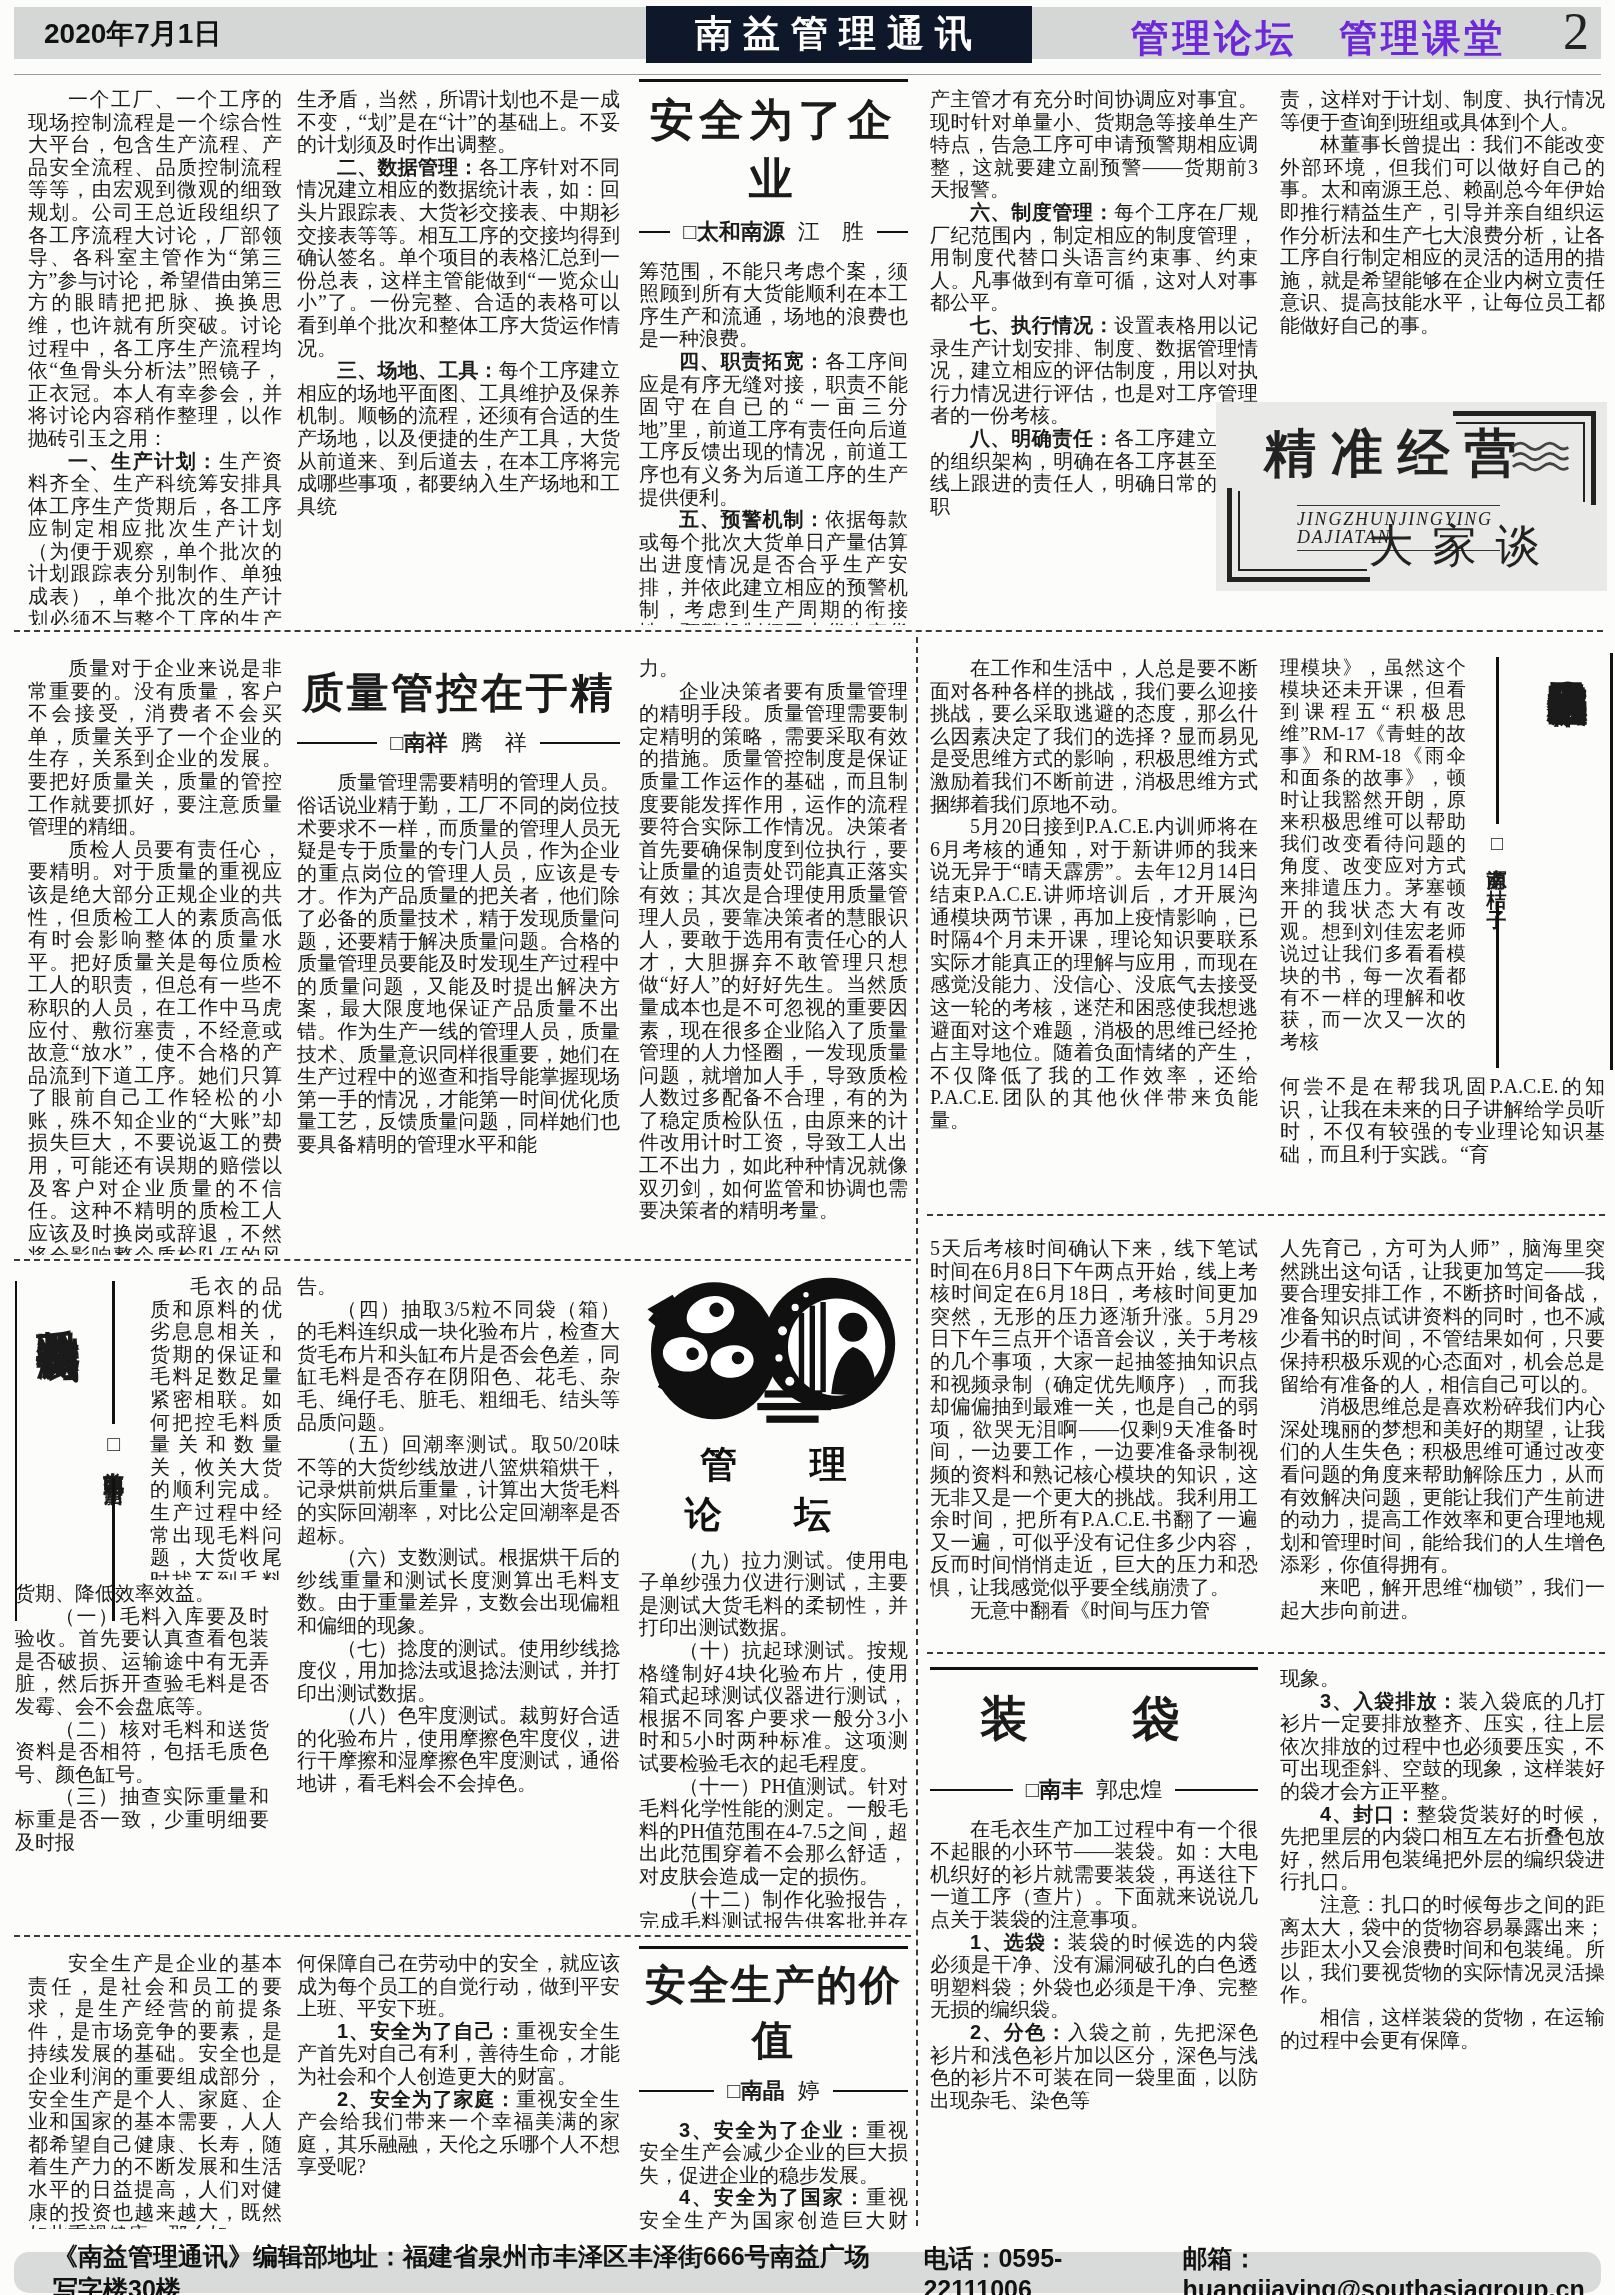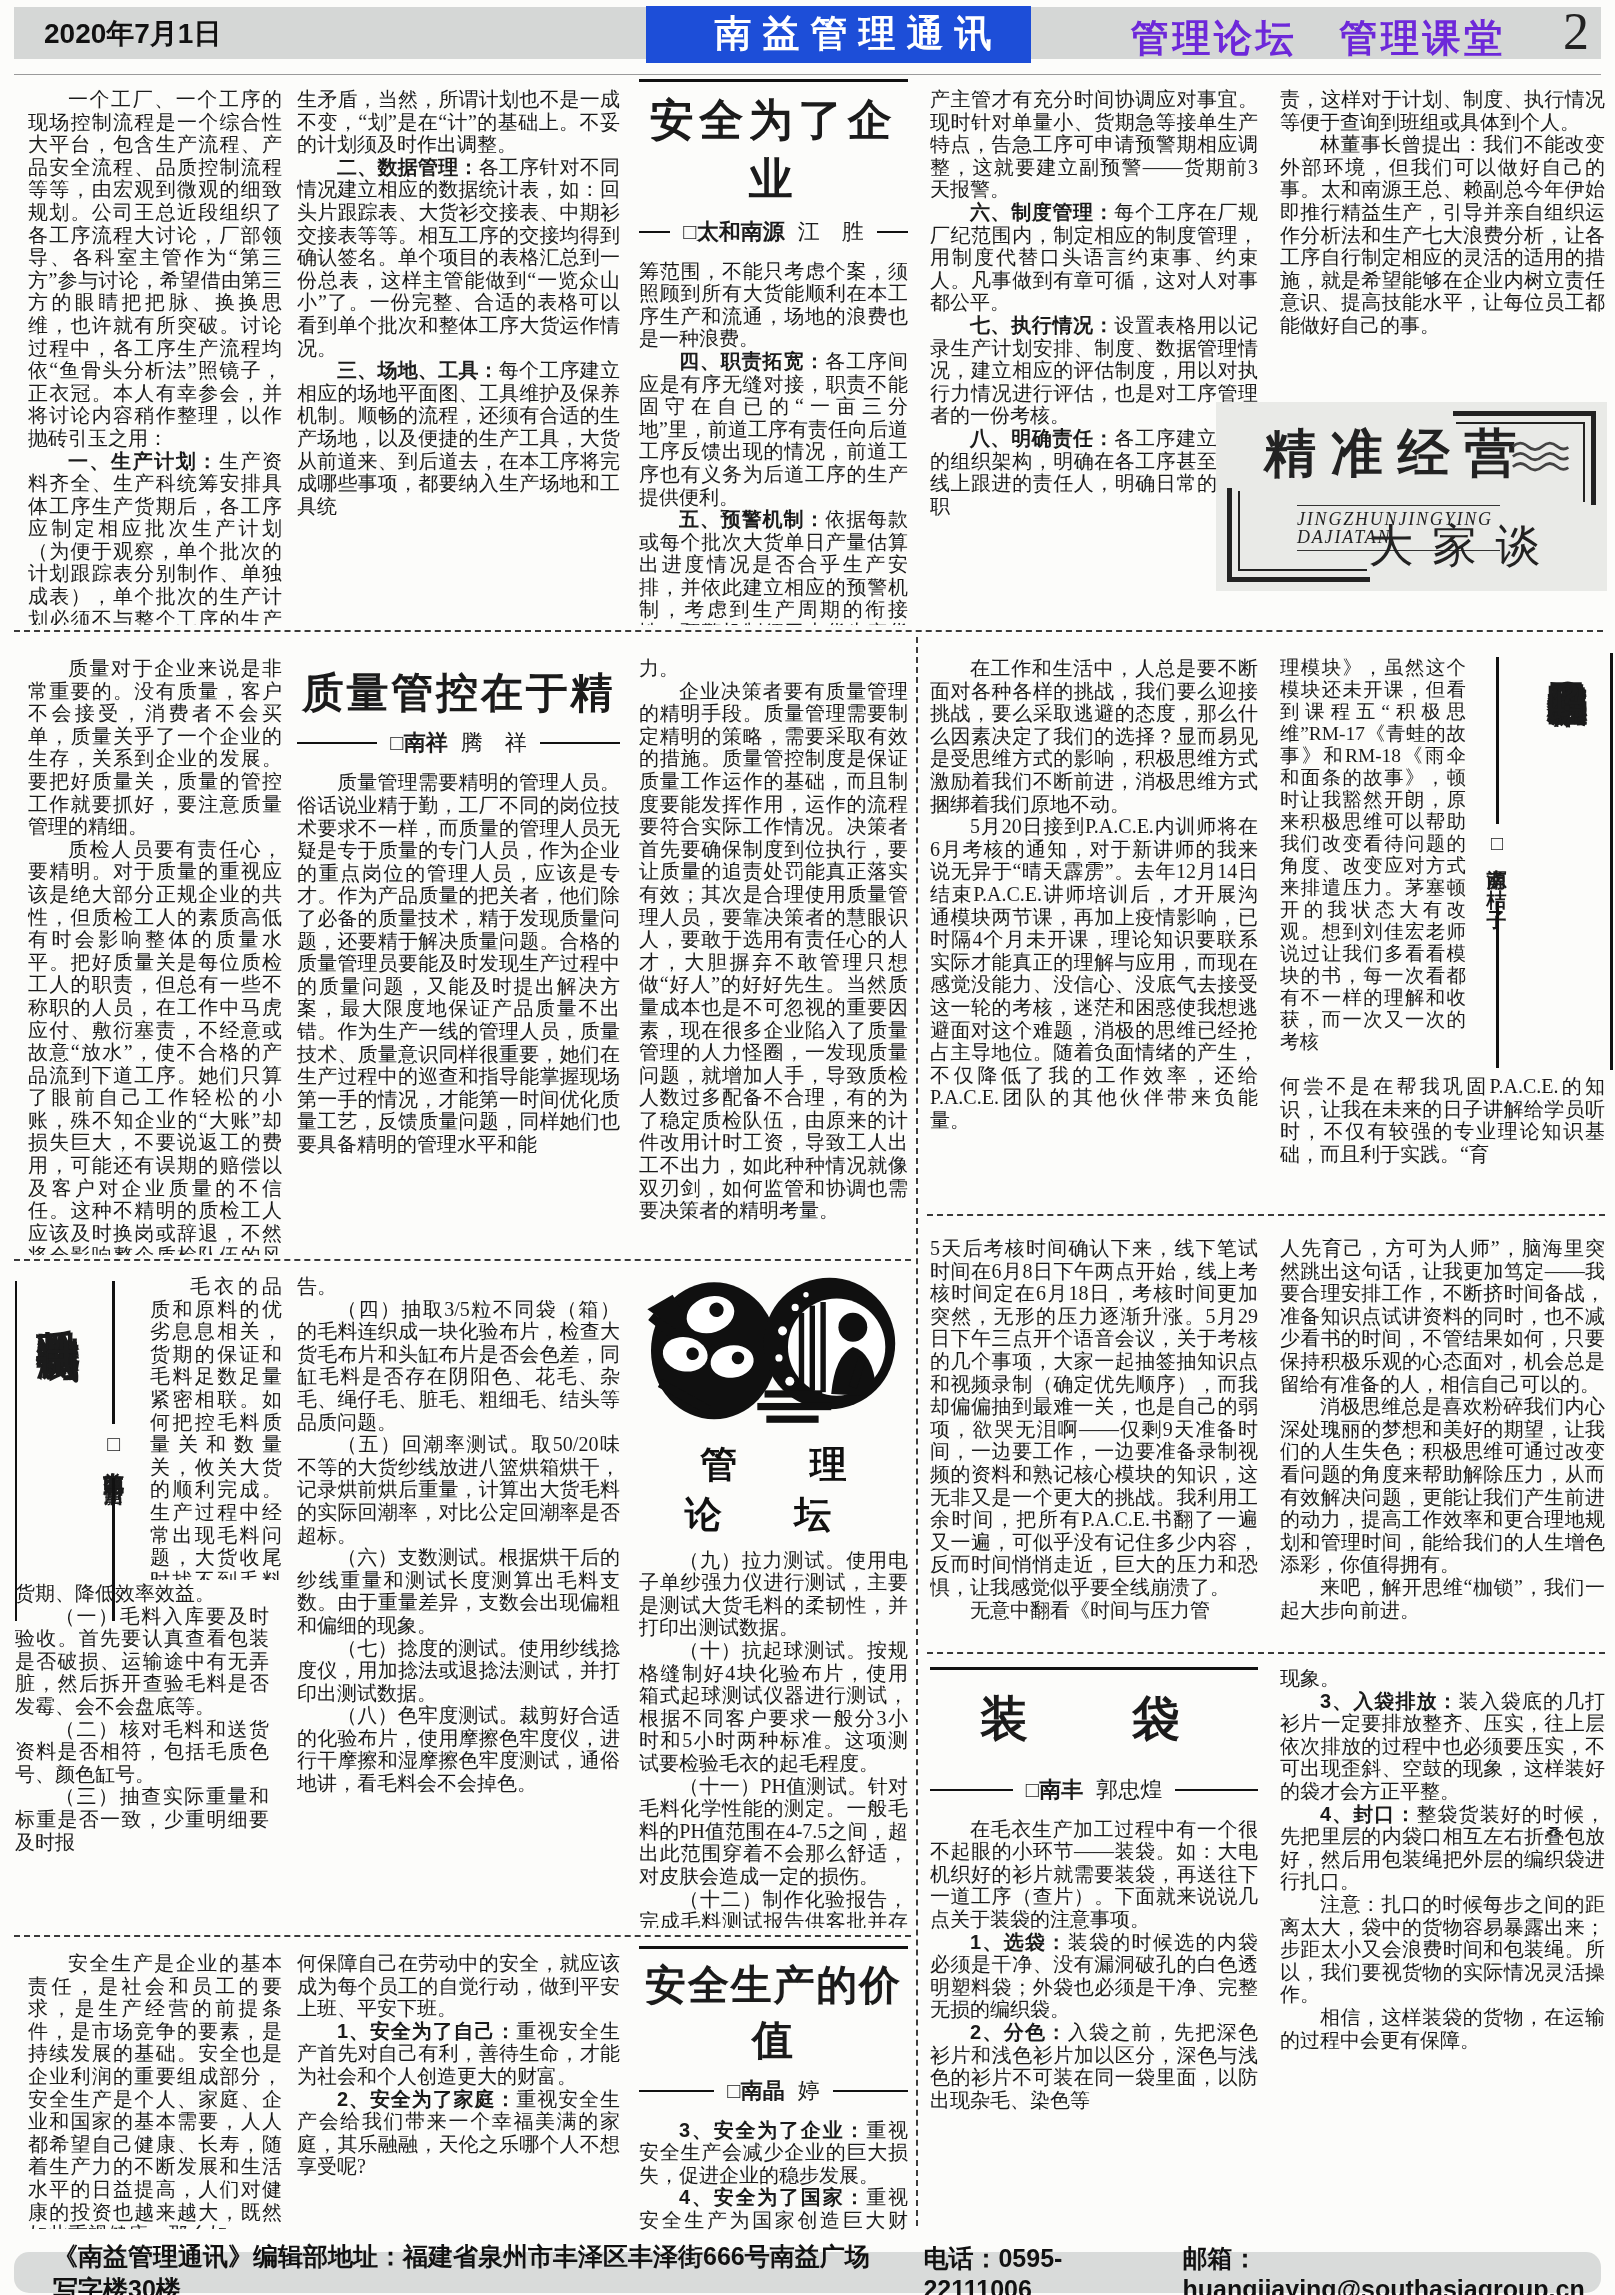--- a/index.html
+++ b/index.html
@@ -2,22 +2,22 @@
 <html style="font-size:14.8px"><head>
 <meta charset="utf-8">
 <style>
   html,body{margin:0;padding:0;background:#e8e8e8;}
   .page{position:relative;width:1615px;height:2295px;background:#fcfcfa;margin:0 auto;
         font-family:"Liberation Serif","DejaVu Serif",serif;color:#1b1b1b;overflow:hidden;}
   
   .topbar{position:absolute;left:14px;top:7.4px;width:1587px;height:52px;background:#d5d7d6;}
   .date{position:absolute;left:44px;top:14.8px;font-family:"Liberation Sans","DejaVu Sans",sans-serif;
         font-weight:bold;font-size:28px;color:#111;}
-  .masthead{position:absolute;left:646px;top:5.5px;width:345px;height:57px;background:#1d4ed8;
-        display:flex;align-items:center;justify-content:center;padding-left:40px;}
+  .masthead{position:absolute;left:646px;top:5.5px;width:386px;height:57px;background:#0f172a;
+        display:flex;align-items:center;justify-content:center;}
   .masthead span{color:#fff;font-weight:bold;font-size:37px;letter-spacing:11px;}
   .sec-labels{position:absolute;right:109px;top:13px;font-weight:bold;font-size:38px;letter-spacing:3.7px;color:#6d28d9;}
   .pagenum{position:absolute;right:26px;top:1.8px;font-size:52px;color:#222;}
   .header-rule{position:absolute;left:14px;top:74px;width:1587px;border-top:1.8px solid #9a9a9a;}
   
   .col{position:absolute;text-align:justify;overflow:hidden;}
   .txt{font-size:20px;line-height:22.6px;}
   .txt p{margin:0;}
   .txt p.i{text-indent:2em;}
   .lead{font-weight:bold;font-family:"Liberation Sans","DejaVu Sans",sans-serif;}

